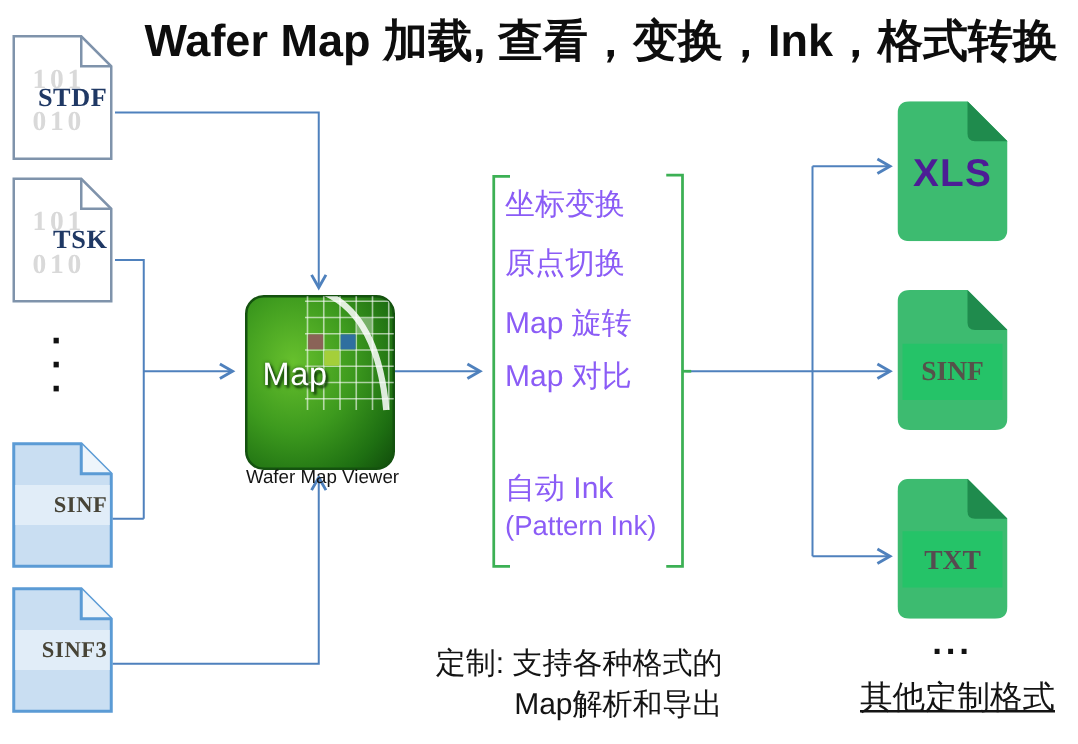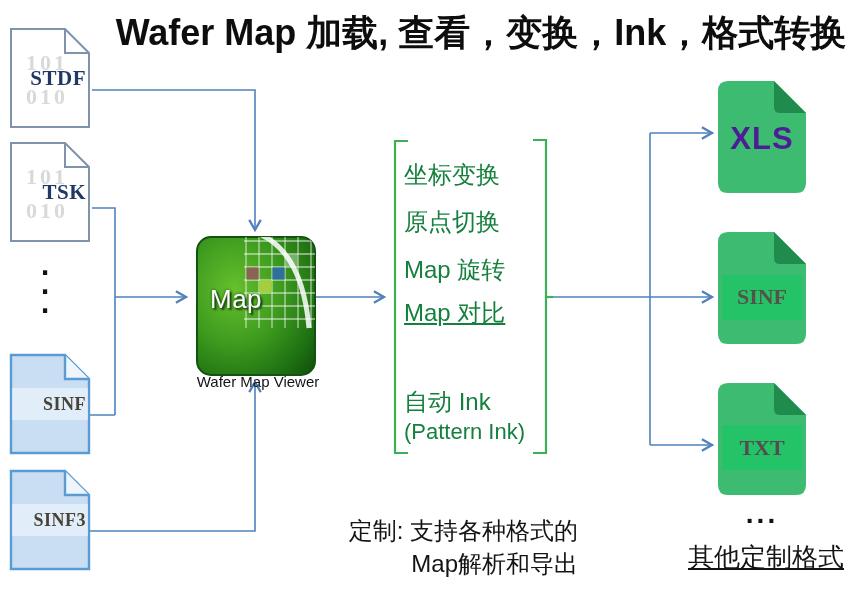--- a/index.html
+++ b/index.html
@@ -31,22 +31,22 @@
          font:700 24px "DejaVu Sans",sans-serif;line-height:19px;color:#111;white-space:pre-line;}
 
   
   #app-icon{left:196px;top:236px;width:120px;height:140px;z-index:2;}
   .app-text{position:absolute;z-index:3;color:#fff;font-weight:400;font-size:26px;line-height:1;
             text-shadow:2px 2px 2px #123f0a,0 0 3px rgba(8,48,8,.7);letter-spacing:.5px;}
   #app-line1{left:210px;top:286px;} #app-line2{left:204px;top:320px;}
   #app-caption{left:178px;top:373px;width:160px;text-align:center;font-size:15px;z-index:3;color:#141414;}
 
   
-  .fn{position:absolute;left:404px;font-size:24px;line-height:1;white-space:nowrap;z-index:2;color:#15803d;margin-top:11px;}
-  #fn0{top:152px;} #fn1{top:199px;} #fn2{top:247px;} #fn3{top:290px;text-decoration:underline;}
+  .fn{position:absolute;left:404px;font-size:24px;line-height:1;white-space:nowrap;z-index:2;color:#8b5cf6;}
+  #fn0{top:152px;} #fn1{top:199px;} #fn2{top:247px;} #fn3{top:290px;}
   #fn4{top:336px;} #fn5{top:379px;} #fn6{top:410px;font-size:22px;}
 
   
   .gdoc{position:absolute;width:88px;height:112px;z-index:2;}
   .gdoc svg{position:absolute;left:0;top:0;}
   .gdoc .biglabel{position:absolute;left:0;right:0;top:40px;text-align:center;z-index:2;
                   font-weight:700;font-size:31px;color:#4c1d95;letter-spacing:1px;}
   .gdoc .bandlabel{position:absolute;left:0;right:0;top:52px;text-align:center;z-index:2;
                    font-family:"Liberation Serif","DejaVu Serif",serif;font-weight:700;font-size:22px;}
   #gdoc-xls{left:718px;top:81px;} #gdoc-sinf{left:718px;top:232px;} #gdoc-txt{left:718px;top:383px;}

